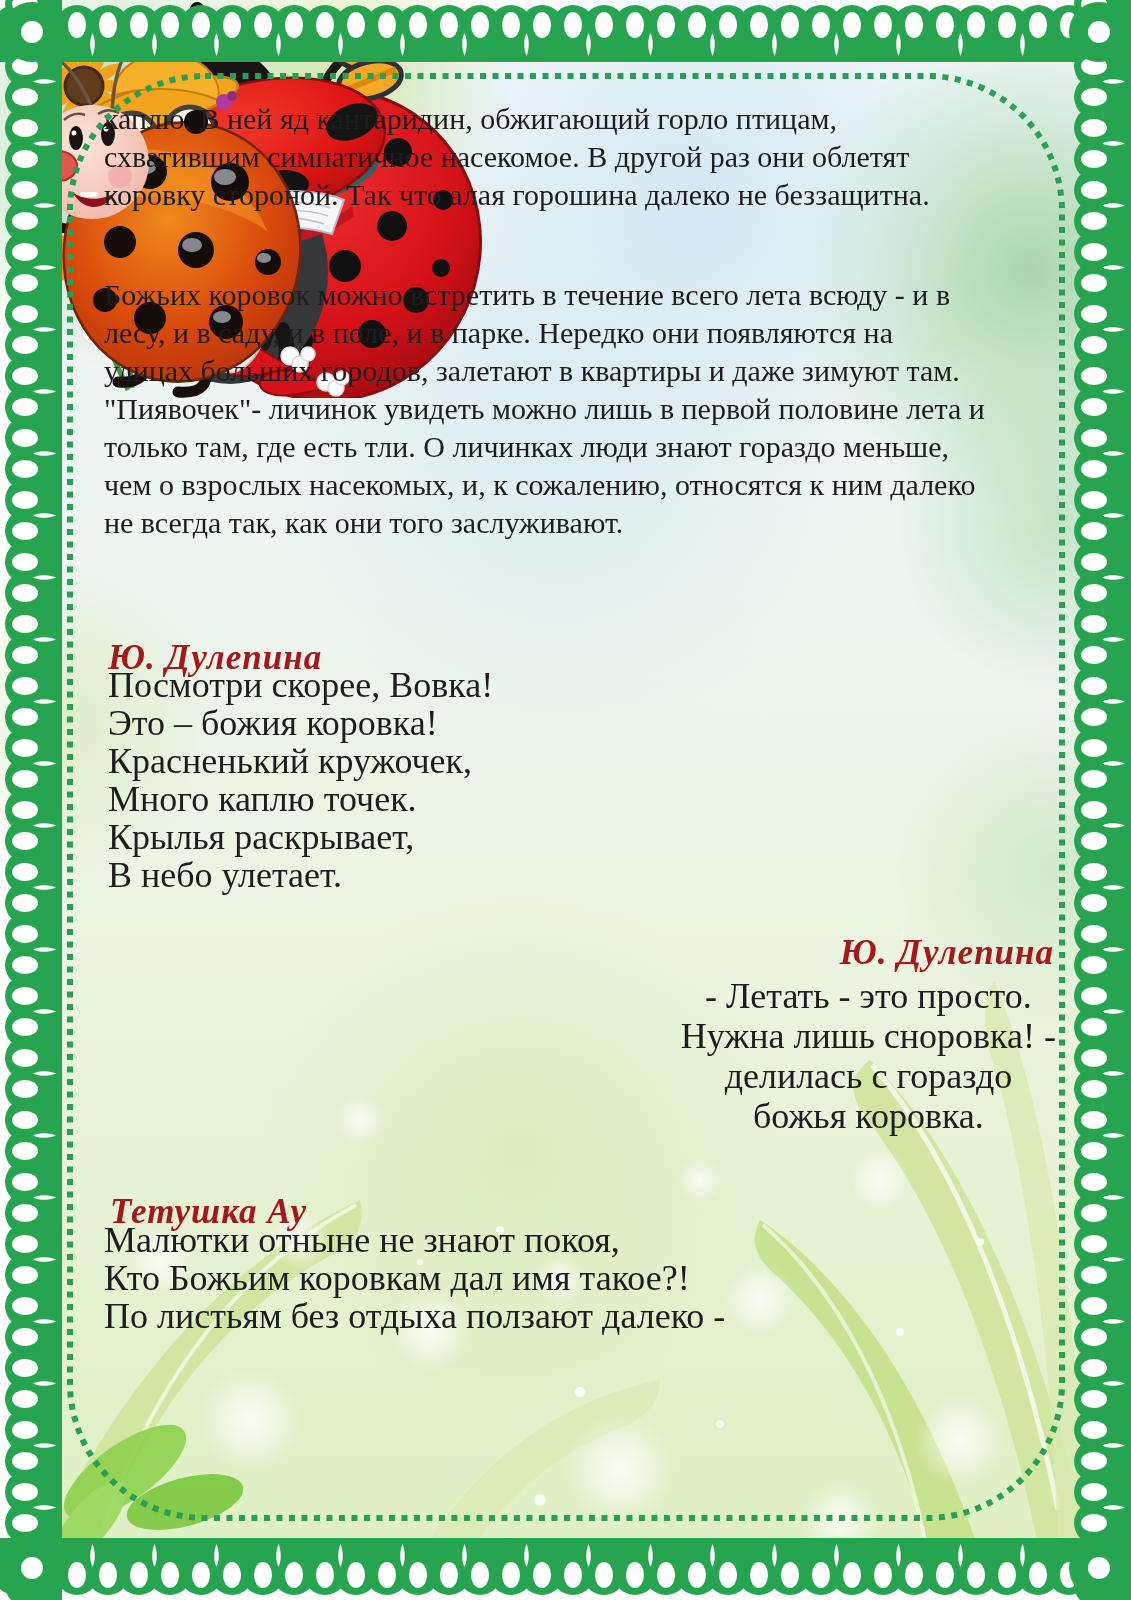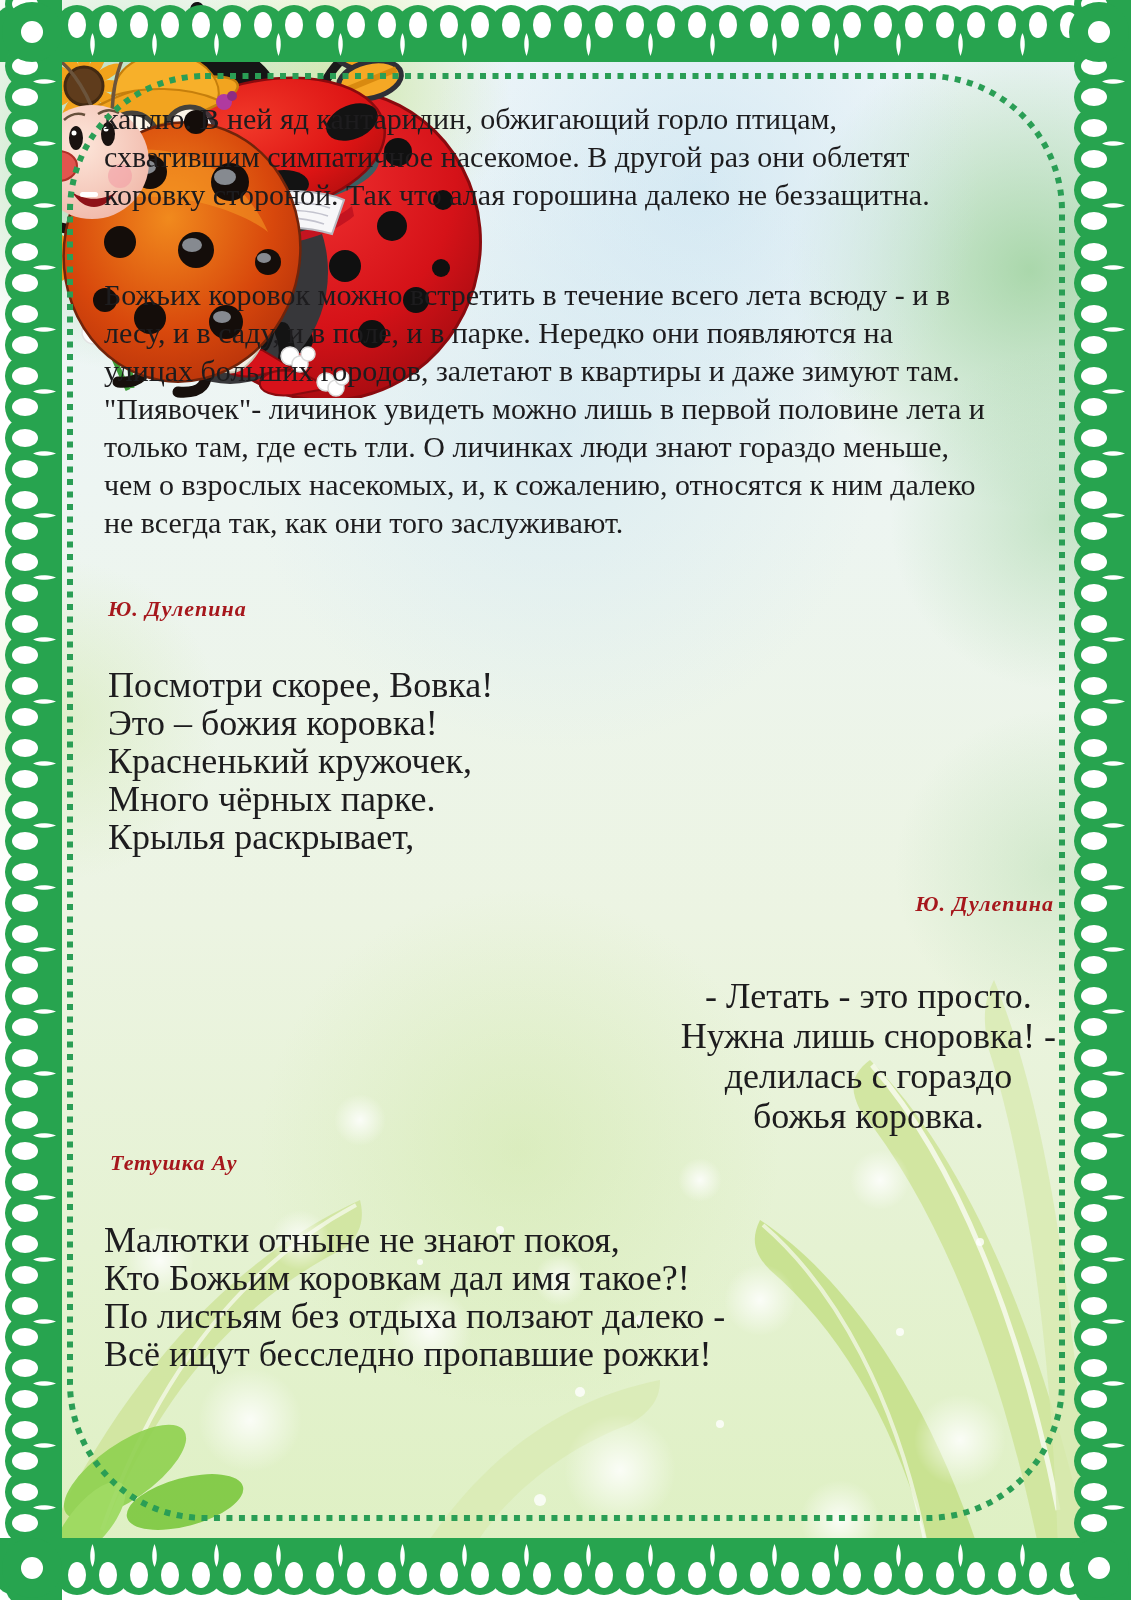--- a/index.html
+++ b/index.html
@@ -8,22 +8,22 @@
     font-family:"Liberation Serif", serif; color:#1d1c1e; overflow:hidden;padding-left:44px;
   }
   svg.layer{position:absolute; left:0; top:0; pointer-events:none;}
   .para{
     position:absolute; left:104px; width:884px;
     font-size:30px; line-height:38px; color:#1d1c1e; text-align:left;
   }
   .p1{top:100px;}
   .p2{top:276px;}
   .author{
-    position:absolute; font-size:22px; font-weight:bold; font-style:italic;
-    color:#a6171c; letter-spacing:1px;
+    position:absolute; font-size:35px; font-weight:bold; font-style:italic;
+    color:#a6171c; letter-spacing:1px;margin-top:42px;
   }
   .a1{left:108px; top:596px;}
   .a2{right:121px; top:891px; text-align:right;}
   .a3{left:110px; top:1150px;text-align:center;}
   .poem{position:absolute; font-size:36px; line-height:38px;}
   .poem1{left:108px; top:666px;}
   .poem2{right:119px; top:976px; text-align:center; line-height:40px;}
   .poem3{left:104px; top:1221px; line-height:38px;}
   .illu{position:absolute;}
   .illu1{left:532px; top:548px;}
@@ -388,38 +388,38 @@
   </svg>
 
   <div class="para p1">каплю. В ней яд кантаридин, обжигающий горло птицам, схватившим симпатичное насекомое. В другой раз они облетят коровку стороной. Так что алая горошина далеко не беззащитна.</div>
   <div class="para p2">Божьих коровок можно встретить в течение всего лета всюду - и в лесу, и в саду, и в поле, и в парке. Нередко они появляются на улицах больших городов, залетают в квартиры и даже зимуют там. "Пиявочек"- личинок увидеть можно лишь в первой половине лета и только там, где есть тли. О личинках люди знают гораздо меньше, чем о взрослых насекомых, и, к сожалению, относятся к ним далеко не всегда так, как они того заслуживают.</div>
 
   <div class="author a1">Ю. Дулепина</div>
   <div class="poem poem1">
     <div class="poem-line">Посмотри скорее, Вовка!</div>
     <div class="poem-line">Это – божия коровка!</div>
     <div class="poem-line">Красненький кружочек,</div>
-    <div class="poem-line">Много чёрных парке.</div>
+    <div class="poem-line">Много каплю точек.</div>
     <div class="poem-line">Крылья раскрывает,</div>
+    <div class="poem-line">В небо улетает.</div>
   </div>
 
   <div class="author a2">Ю. Дулепина</div>
   <div class="poem poem2">
     <div class="poem-line">- Летать - это просто.</div>
     <div class="poem-line">Нужна лишь сноровка! -</div>
     <div class="poem-line">делилась с гораздо</div>
     <div class="poem-line">божья коровка.</div>
   </div>
 
   <div class="author a3">Тетушка Ау</div>
   <div class="poem poem3">
     <div class="poem-line">Малютки отныне не знают покоя,</div>
     <div class="poem-line">Кто Божьим коровкам дал имя такое?!</div>
     <div class="poem-line">По листьям без отдыха ползают далеко -</div>
-    <div class="poem-line">Всё ищут бесследно пропавшие рожки!</div>
   </div>
 
   <svg class="layer" width="1131" height="1600" viewBox="0 0 1131 1600" style="z-index:5;">
     <defs>
       <pattern id="lace" width="62" height="62" patternUnits="userSpaceOnUse">
         <rect x="0" y="28" width="62" height="34" fill="#27a44f"></rect>
         <circle cx="15" cy="27" r="22" fill="#27a44f"></circle>
         <circle cx="46" cy="27" r="22" fill="#27a44f"></circle>
         <ellipse cx="15" cy="25" rx="9" ry="13" fill="#ffffff"></ellipse>
         <ellipse cx="46" cy="25" rx="9" ry="13" fill="#ffffff"></ellipse>

